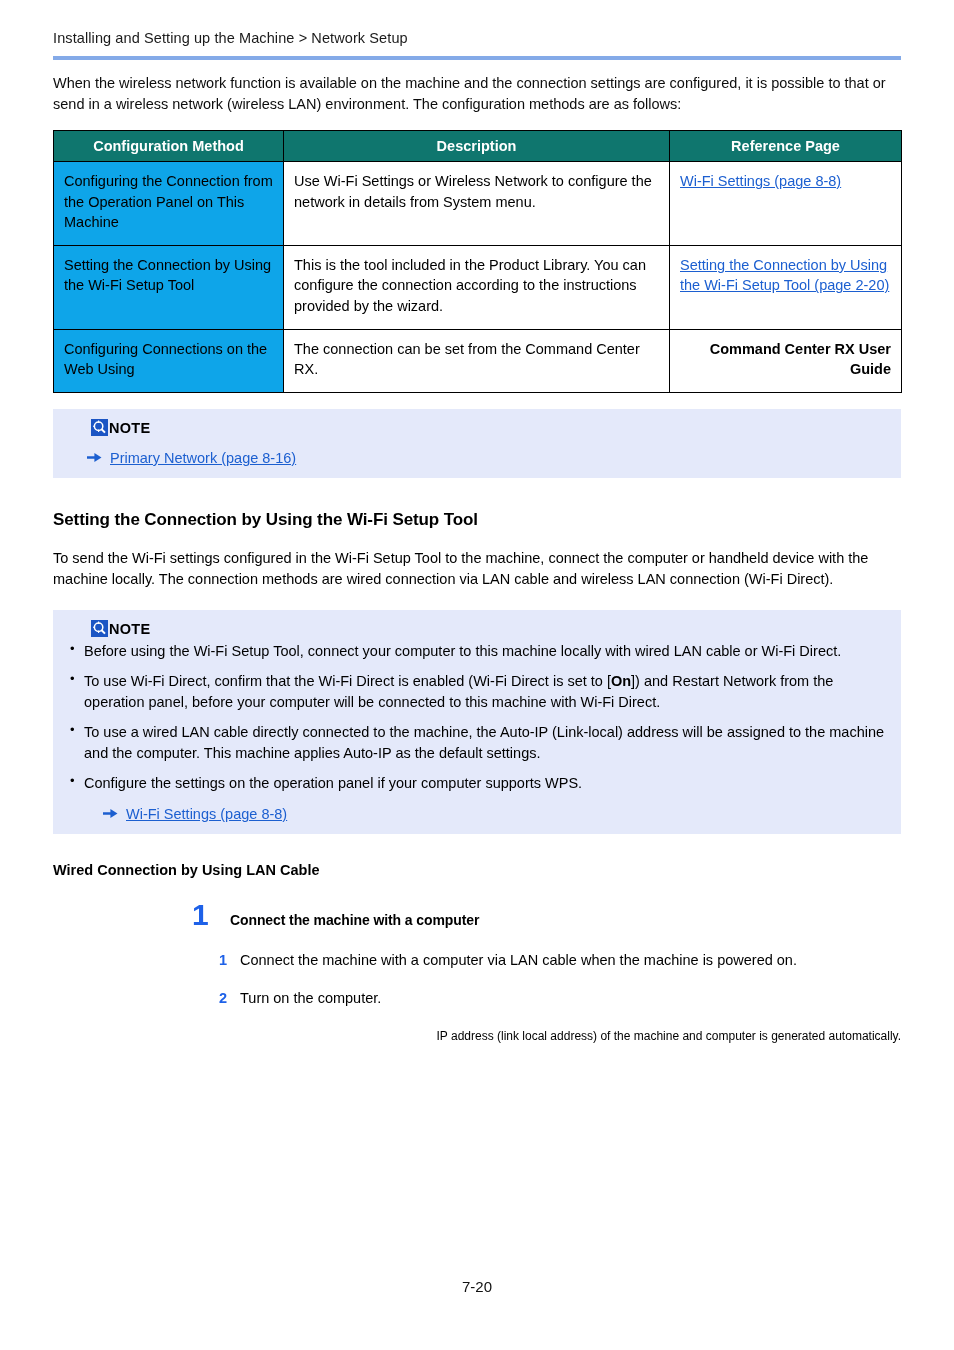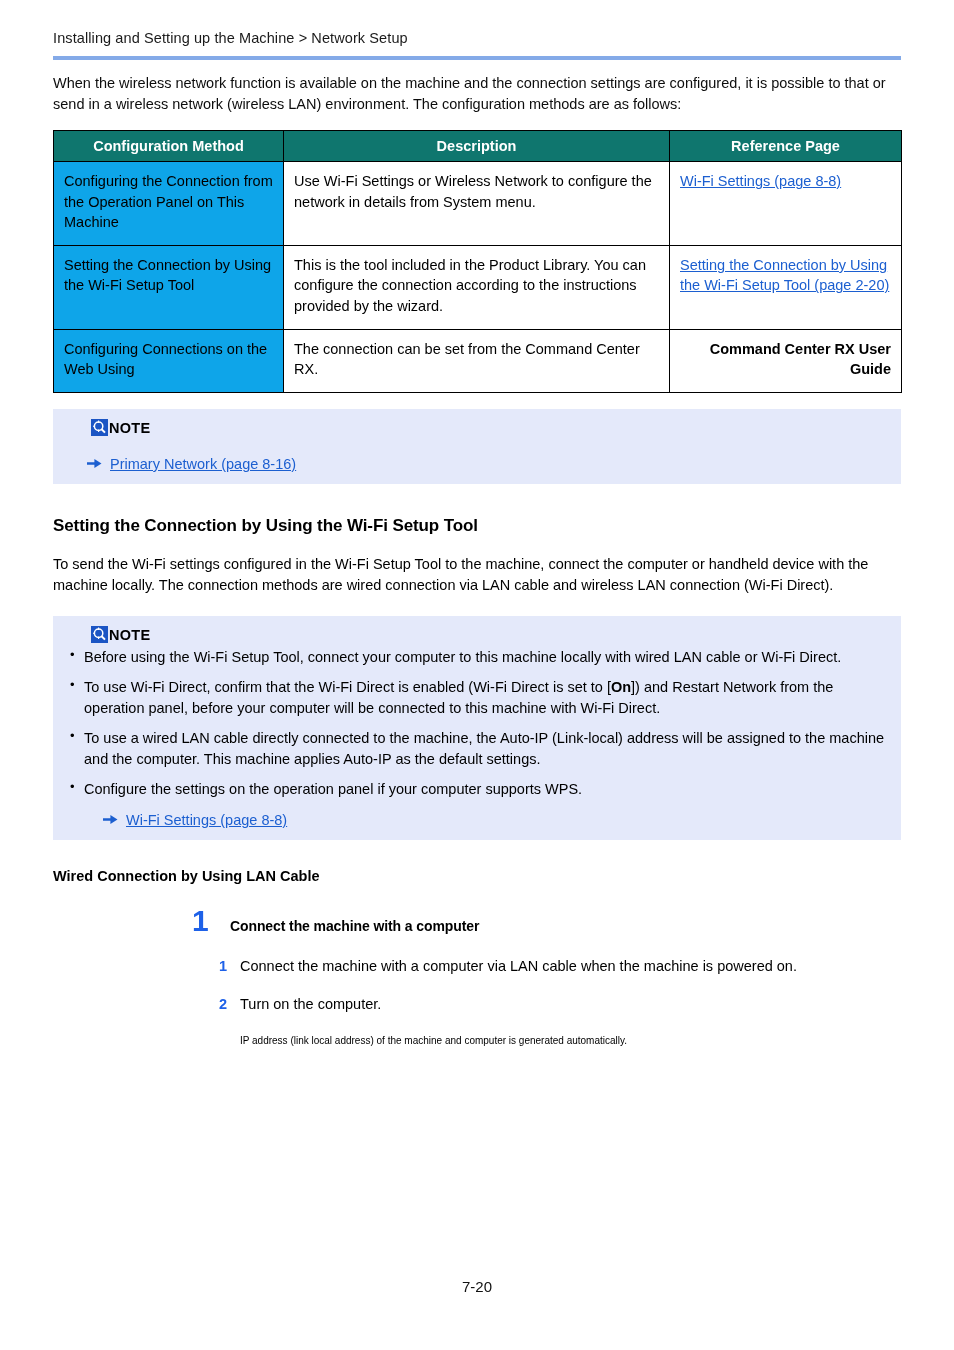--- a/index.html
+++ b/index.html
@@ -138,21 +138,21 @@
     content: "\2022";
     position: absolute;
     left: 3px;
     top: -1px;
     font-size: 13px;
   }
   .xref {
     display: flex;
     align-items: center;
     gap: 8px;
-    margin-top: 20px;
+    margin-top: 14px;
     padding-left: 20px;
   }
   .xref.indented { padding-left: 36px; margin-top: 12px; }
   .arrow-icon {
     width: 15px; height: 13px;
     flex: 0 0 15px;
     display: block;
   }
   .xref a {
     font-size: 14.5px;
@@ -215,23 +215,24 @@
   }
   ol.substeps > li .sub-num {
     position: absolute;
     left: -21px;
     top: 0;
     color: #1e61e8;
     font-weight: bold;
     font-size: 14.5px;
   }
   .substep-extra {
-    font-size: 10px;
+    font-size: 12px;
     line-height: 1.45;
     margin-top: 19px;
+    text-align: right;
   }
 
   
   .page-number {
     position: absolute;
     left: 0;
     right: 0;
     top: 1278px;
     text-align: center;
     font-size: 15px;

